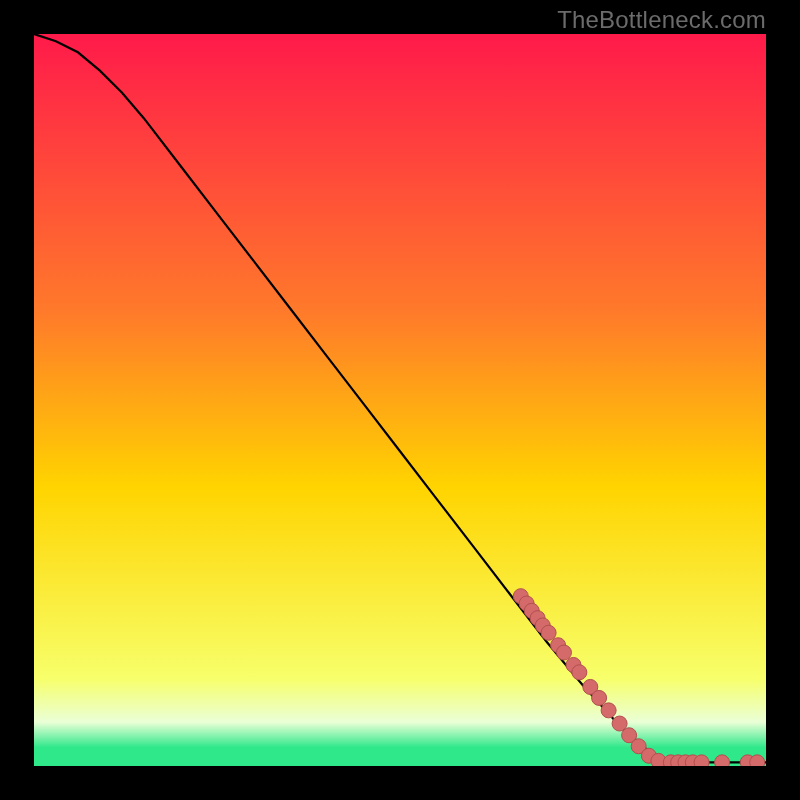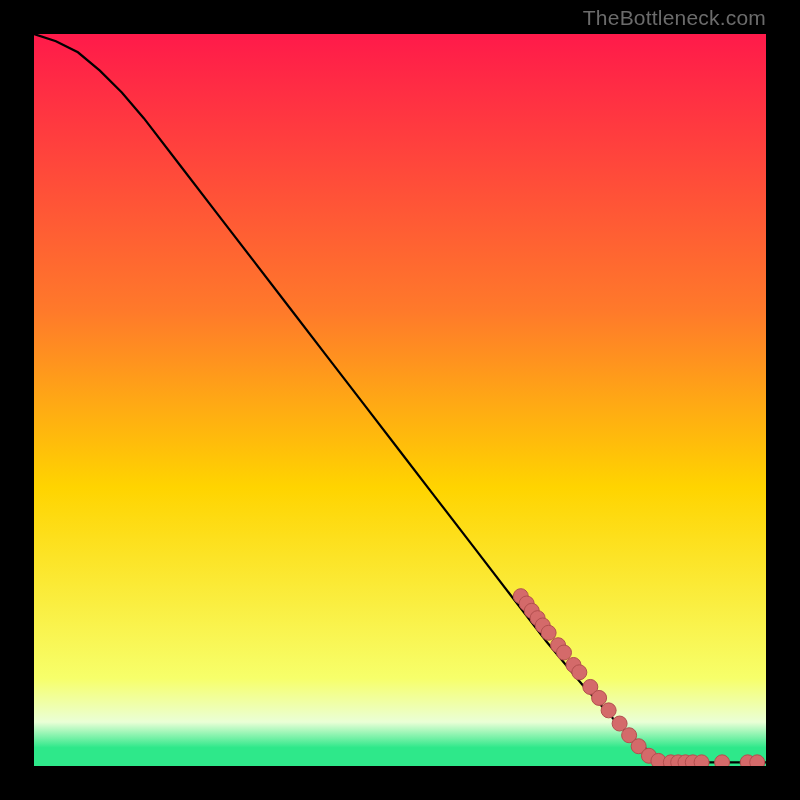--- a/index.html
+++ b/index.html
@@ -25,21 +25,21 @@
     top: 2px;
     width: 732px;
     height: 732px;
     overflow: hidden;
   }
   .watermark {
     position: absolute;
     top: 6px;
     right: 34px;
     color: #6b6b6b;
-    font-size: 21px;
+    font-size: 24px;
     font-weight: 500;
     letter-spacing: 0.2px;
     user-select: none;
   }
   svg { display: block; }
 </style>
 </head>
 <body>
 
 <div class="frame">

